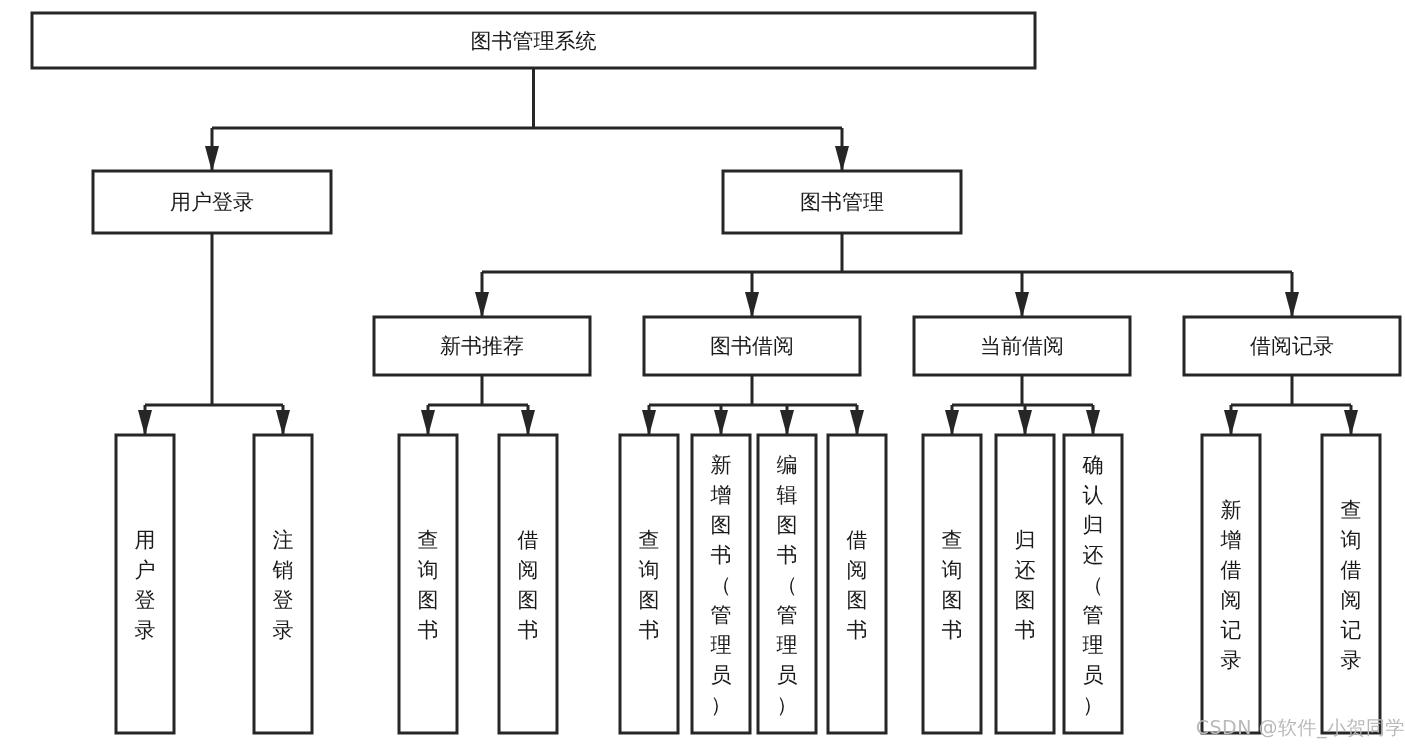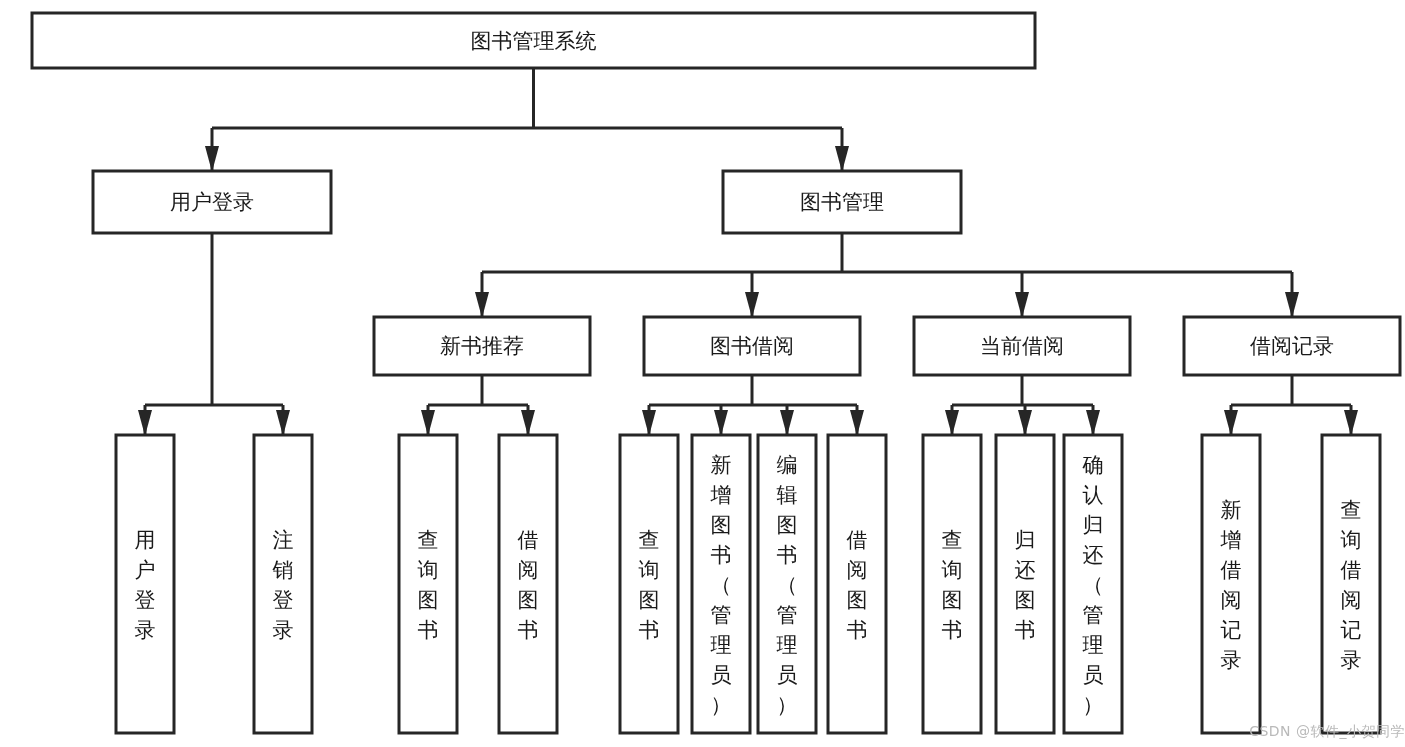--- a/index.html
+++ b/index.html
@@ -56,21 +56,21 @@
     font-family: "DejaVu Sans", "Liberation Sans", sans-serif;
     font-size: 21px;
     fill: #1a1a1a;
     text-anchor: middle;
   }
   .watermark {
     position: absolute;
     right: 12px;
     bottom: 6px;
     font-family: "DejaVu Sans", "Liberation Sans", sans-serif;
-    font-size: 14px;
+    font-size: 19px;
     color: #b9b9b9;
     letter-spacing: 0.5px;
     white-space: nowrap;
     pointer-events: none;
     text-align: right;
   }
 </style>
 </head>
 <body>
 

